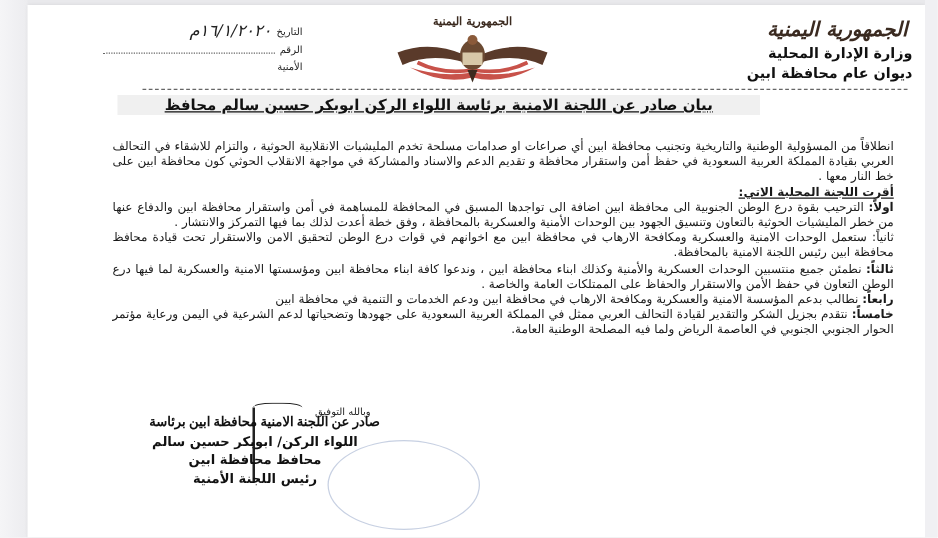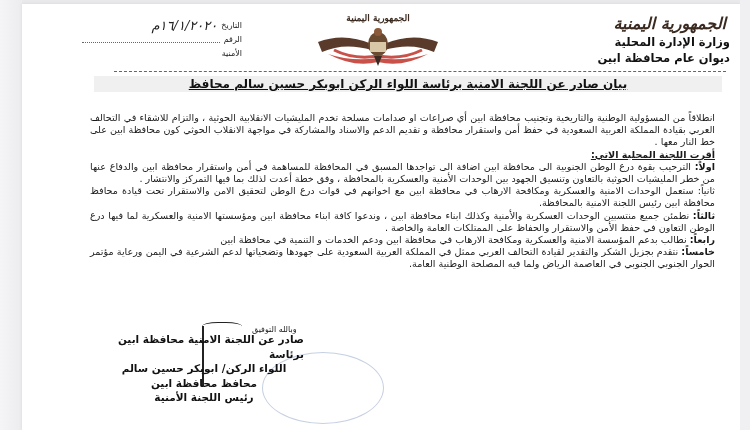--- a/index.html
+++ b/index.html
@@ -50,41 +50,41 @@
       direction: rtl; font-weight: bold; line-height: 12px;
     }
     .dash-line {
       position: absolute; left: 92px; right: 14px; top: 67px; border-top: 1.5px dashed #666;
     }
     
     .title1, .title2 {
       position: absolute; direction: rtl; text-align: center; font-weight: bold; color: #111;
     }
     .title1 {
-      left: 72px; width: 628px; top: 72px; font-size: 12px; line-height: 16px;
+      left: 72px; width: 514px; top: 72px; font-size: 12px; line-height: 16px;
       background: #f0f0f0; text-decoration: underline;
     }
     .title2 {
       left: 172px; width: 380px; top: 91px; font-size: 12px; line-height: 16px; text-decoration: underline;
     }
     .body {
       position: absolute; left: 68px; width: 625px; top: 108px;
       direction: rtl; text-align: justify; font-size: 9.6px; line-height: 12.2px; color: #1a1a1a;
     }
     .body p { margin: 0; }
     .body .sub { font-weight: bold; text-decoration: underline; }
     .body b { font-weight: bold; }
     .closing {
       position: absolute; left: 230px; top: 321px; font-size: 8px; direction: rtl; color: #222;
     }
     .sig {
       position: absolute; left: 82px; width: 200px; top: 328px; direction: rtl; text-align: center;
       font-size: 10.5px; font-weight: bold; line-height: 14.5px; color: #111;
     }
-    .sig .l1 { text-align: right; }
+    .sig .l1 { text-align: right; font-family: Liberation Serif, serif; }
     .stamp {
       position: absolute; left: 240px; top: 348px; width: 120px; height: 70px; border-radius: 50%;
       border: 1.5px solid rgba(130,150,190,0.45);
     }
     .sig-stroke {
       position: absolute; left: 180px; top: 322px; width: 2px; height: 60px; background: #222;
     }
     .sig-flag {
       position: absolute; left: 180px; top: 318px; width: 40px; height: 10px;
       border-top: 1.5px solid #222;

